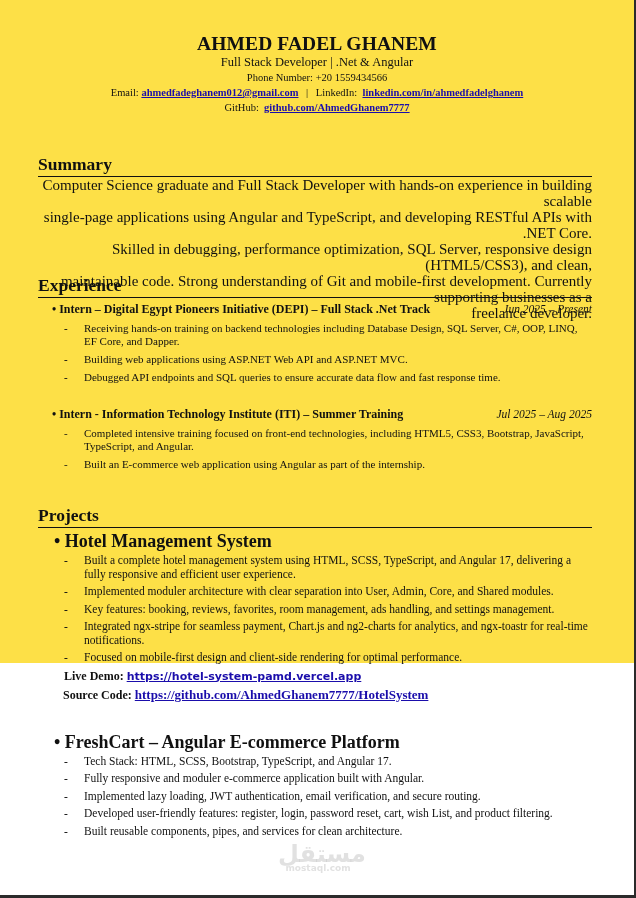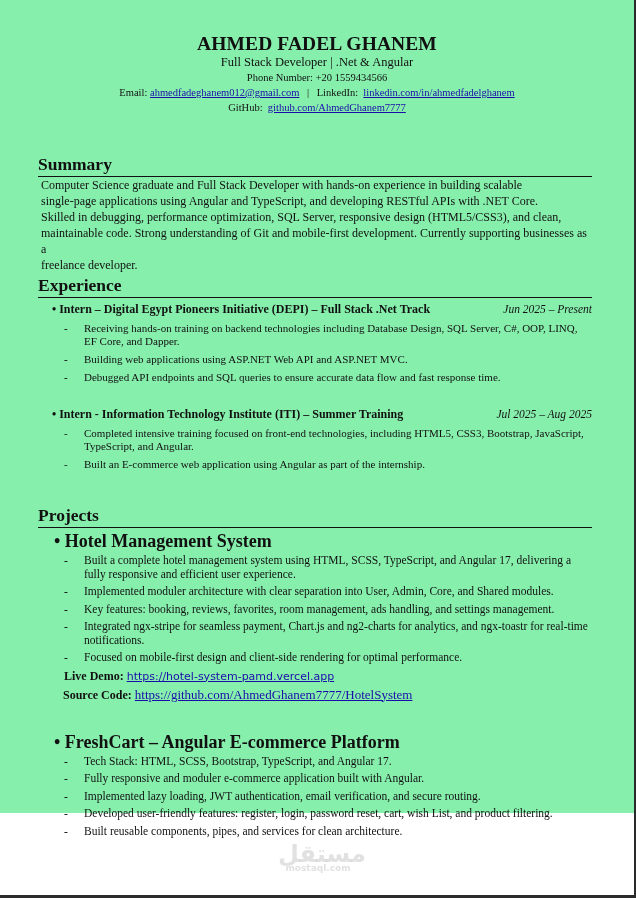--- a/index.html
+++ b/index.html
@@ -1,39 +1,39 @@
 <!DOCTYPE html>
 <html><head>
 <meta charset="utf-8">
 <style>
   html, body { margin: 0; padding: 0; background: #ffffff; }
   body {
     width: 636px; height: 898px; position: relative; overflow: hidden;
     font-family: "Liberation Serif", "DejaVu Serif", serif; color: #111;
   }
   .page {
-    position: absolute; left: 0; top: 0; width: 634px; height: 813px;
-    background: #86efac;
+    position: absolute; left: 0; top: 0; width: 634px; height: 663px;
+    background: #fde047;
   }
   .edge-right { position: absolute; left: 634px; top: 0; width: 2px; height: 898px; background: #2b2b2b; }
   .edge-bottom { position: absolute; left: 0; top: 895px; width: 636px; height: 3px; background: #2b2b2b; }
 
   .header { position: absolute; left: 0; top: 33px; width: 634px; text-align: center; }
   .name { font-size: 19.5px; font-weight: bold; line-height: 22px; letter-spacing: 0.1px; }
   .role { font-size: 12.5px; line-height: 15px; margin-top: 0; }
   .contact { font-size: 10.5px; line-height: 15px; }
-  a.lnk { color: #1a0dab; text-decoration: underline; }
+  a.lnk { color: #1a0dab; text-decoration: underline; font-weight: bold; }
   .sep { margin: 0 5px; }
   .address { padding-left: 60px; }
 
   .section { position: absolute; left: 38px; width: 554px; }
   .sec-title { font-size: 17.5px; font-weight: bold; line-height: 20px; }
   .rule { border-top: 1.3px solid #111; margin-top: 2px; }
 
-  .summary-text { font-size: 12px; line-height: 16px; padding-left: 3px; margin-top: 0px; }
+  .summary-text { font-size: 15px; line-height: 16px; padding-left: 3px; margin-top: 0px; text-align: right; }
 
   .job-head { display: flex; justify-content: space-between; align-items: baseline;
     font-size: 12px; line-height: 16px; padding-left: 14px; }
   .job-title { font-weight: bold; }
   .job-date { font-style: italic; font-size: 11.5px; }
   .bullets { list-style: none; margin: 0; padding: 0; }
   .bullets li { position: relative; padding-left: 46px; font-size: 11px; line-height: 13px; margin-top: 5px; }
   .bullets li .dash { position: absolute; left: 26px; top: 0; }
   .bullets.dark .dash { font-weight: bold; }
 

